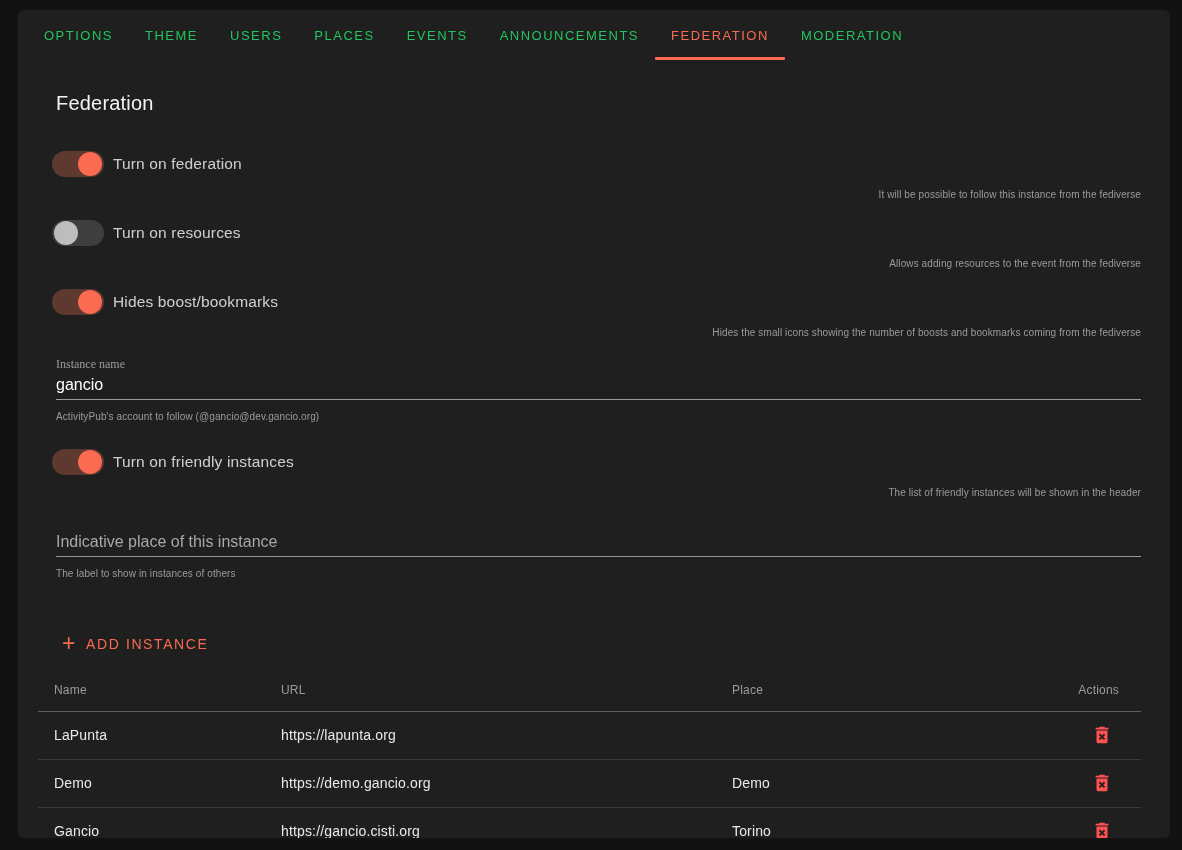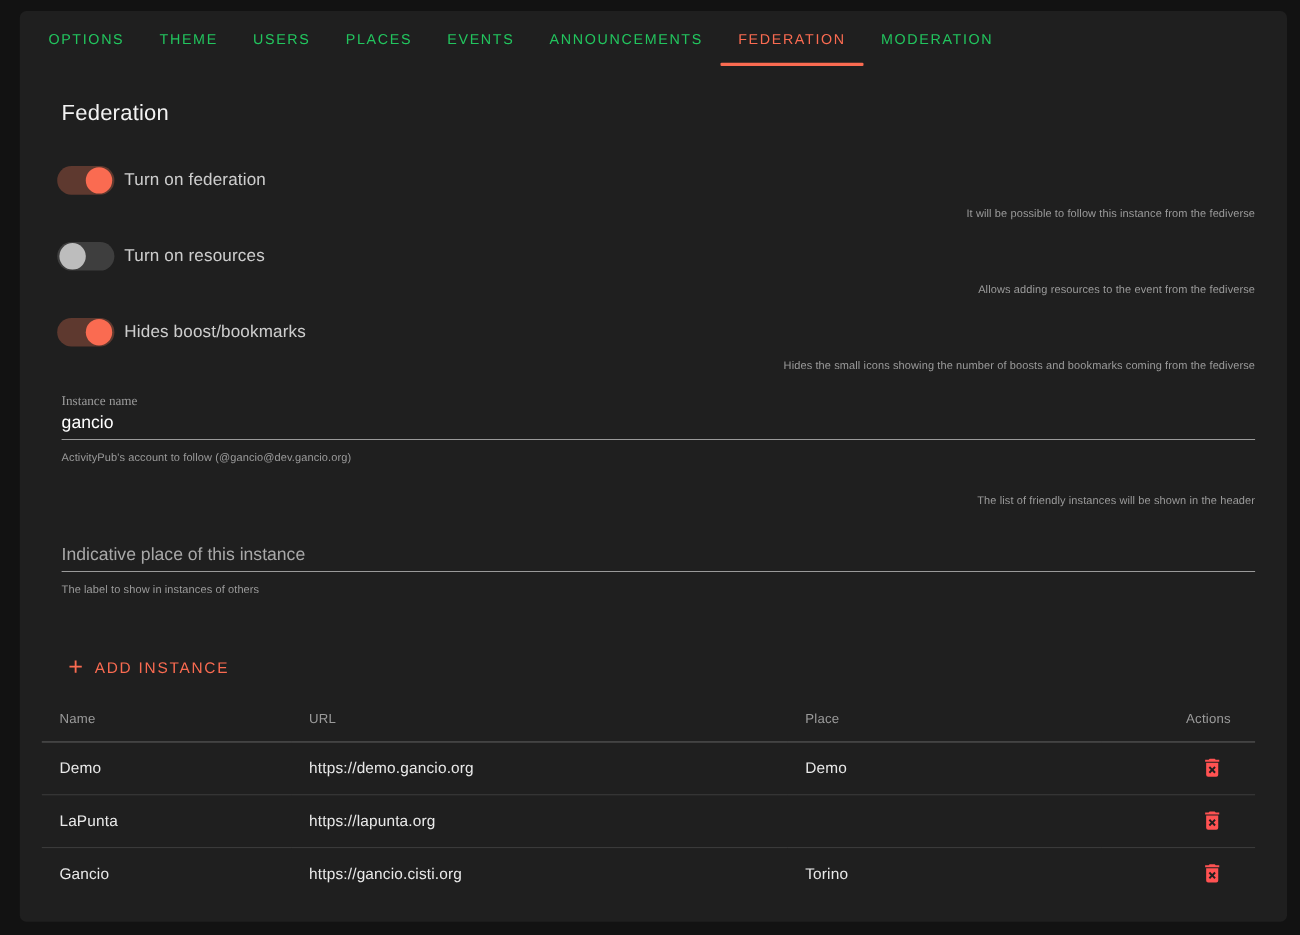--- a/index.html
+++ b/index.html
@@ -174,20 +174,27 @@
       <div class="hint">Hides the small icons showing the number of boosts and bookmarks coming from the fediverse</div>
     </section>
 
     <div class="field">
       <label class="field-label">Instance name</label>
       <input class="text-input" type="text" value="gancio" style="">
       <div class="hint">ActivityPub's account to follow (@gancio@dev.gancio.org)</div>
     </div>
 
     <section class="setting">
+      <div class="switch-row">
+        <button class="switch on">
+          <span class="track"></span>
+          <span class="thumb"></span>
+        </button>
+        <span class="switch-label">Turn on friendly instances</span>
+      </div>
       <div class="hint">The list of friendly instances will be shown in the header</div>
     </section>
 
     <div class="field place-field">
       <input class="text-input" type="text" placeholder="Indicative place of this instance" style="">
       <div class="hint">The label to show in instances of others</div>
     </div>
 
     <button class="add-btn">
       <span class="plus">+</span>
@@ -197,45 +204,45 @@
     <table>
       <thead>
         <tr>
           <th class="col-name">Name</th>
           <th class="col-url">URL</th>
           <th class="col-place">Place</th>
           <th class="col-actions">Actions</th>
         </tr>
       </thead>
       <tbody>
+        <tr>
+          <td class="col-name">LaPunta</td>
+          <td class="col-url">https://lapunta.org</td>
+          <td class="col-place"></td>
+          <td class="col-actions">
+            <button class="icon-btn">
+              <svg class="trash-svg" viewBox="0 0 24 24">
+                  <path d="M6,19A2,2 0 0,0 8,21H16A2,2 0 0,0 18,19V7H6V19M8.46,11.88L9.87,10.47L12,12.59L14.12,10.47L15.53,11.88L13.41,14L15.53,16.12L14.12,17.53L12,15.41L9.88,17.53L8.47,16.12L10.59,14L8.46,11.88M15.5,4L14.5,3H9.5L8.5,4H5V6H19V4H15.5Z"></path>
+                </svg>
+            </button>
+          </td>
+        </tr>
         <tr>
           <td class="col-name">Demo</td>
           <td class="col-url">https://demo.gancio.org</td>
           <td class="col-place">Demo</td>
           <td class="col-actions">
             <button class="icon-btn">
               <svg class="trash-svg" viewBox="0 0 24 24">
                   <path d="M6,19A2,2 0 0,0 8,21H16A2,2 0 0,0 18,19V7H6V19M8.46,11.88L9.87,10.47L12,12.59L14.12,10.47L15.53,11.88L13.41,14L15.53,16.12L14.12,17.53L12,15.41L9.88,17.53L8.47,16.12L10.59,14L8.46,11.88M15.5,4L14.5,3H9.5L8.5,4H5V6H19V4H15.5Z"></path>
                 </svg>
             </button>
           </td>
         </tr>
         <tr>
-          <td class="col-name">LaPunta</td>
-          <td class="col-url">https://lapunta.org</td>
-          <td class="col-place"></td>
-          <td class="col-actions">
-            <button class="icon-btn">
-              <svg class="trash-svg" viewBox="0 0 24 24">
-                  <path d="M6,19A2,2 0 0,0 8,21H16A2,2 0 0,0 18,19V7H6V19M8.46,11.88L9.87,10.47L12,12.59L14.12,10.47L15.53,11.88L13.41,14L15.53,16.12L14.12,17.53L12,15.41L9.88,17.53L8.47,16.12L10.59,14L8.46,11.88M15.5,4L14.5,3H9.5L8.5,4H5V6H19V4H15.5Z"></path>
-                </svg>
-            </button>
-          </td>
-        </tr>
-        <tr>
           <td class="col-name">Gancio</td>
           <td class="col-url">https://gancio.cisti.org</td>
           <td class="col-place">Torino</td>
           <td class="col-actions">
             <button class="icon-btn">
               <svg class="trash-svg" viewBox="0 0 24 24">
                   <path d="M6,19A2,2 0 0,0 8,21H16A2,2 0 0,0 18,19V7H6V19M8.46,11.88L9.87,10.47L12,12.59L14.12,10.47L15.53,11.88L13.41,14L15.53,16.12L14.12,17.53L12,15.41L9.88,17.53L8.47,16.12L10.59,14L8.46,11.88M15.5,4L14.5,3H9.5L8.5,4H5V6H19V4H15.5Z"></path>
                 </svg>
             </button>
           </td>

